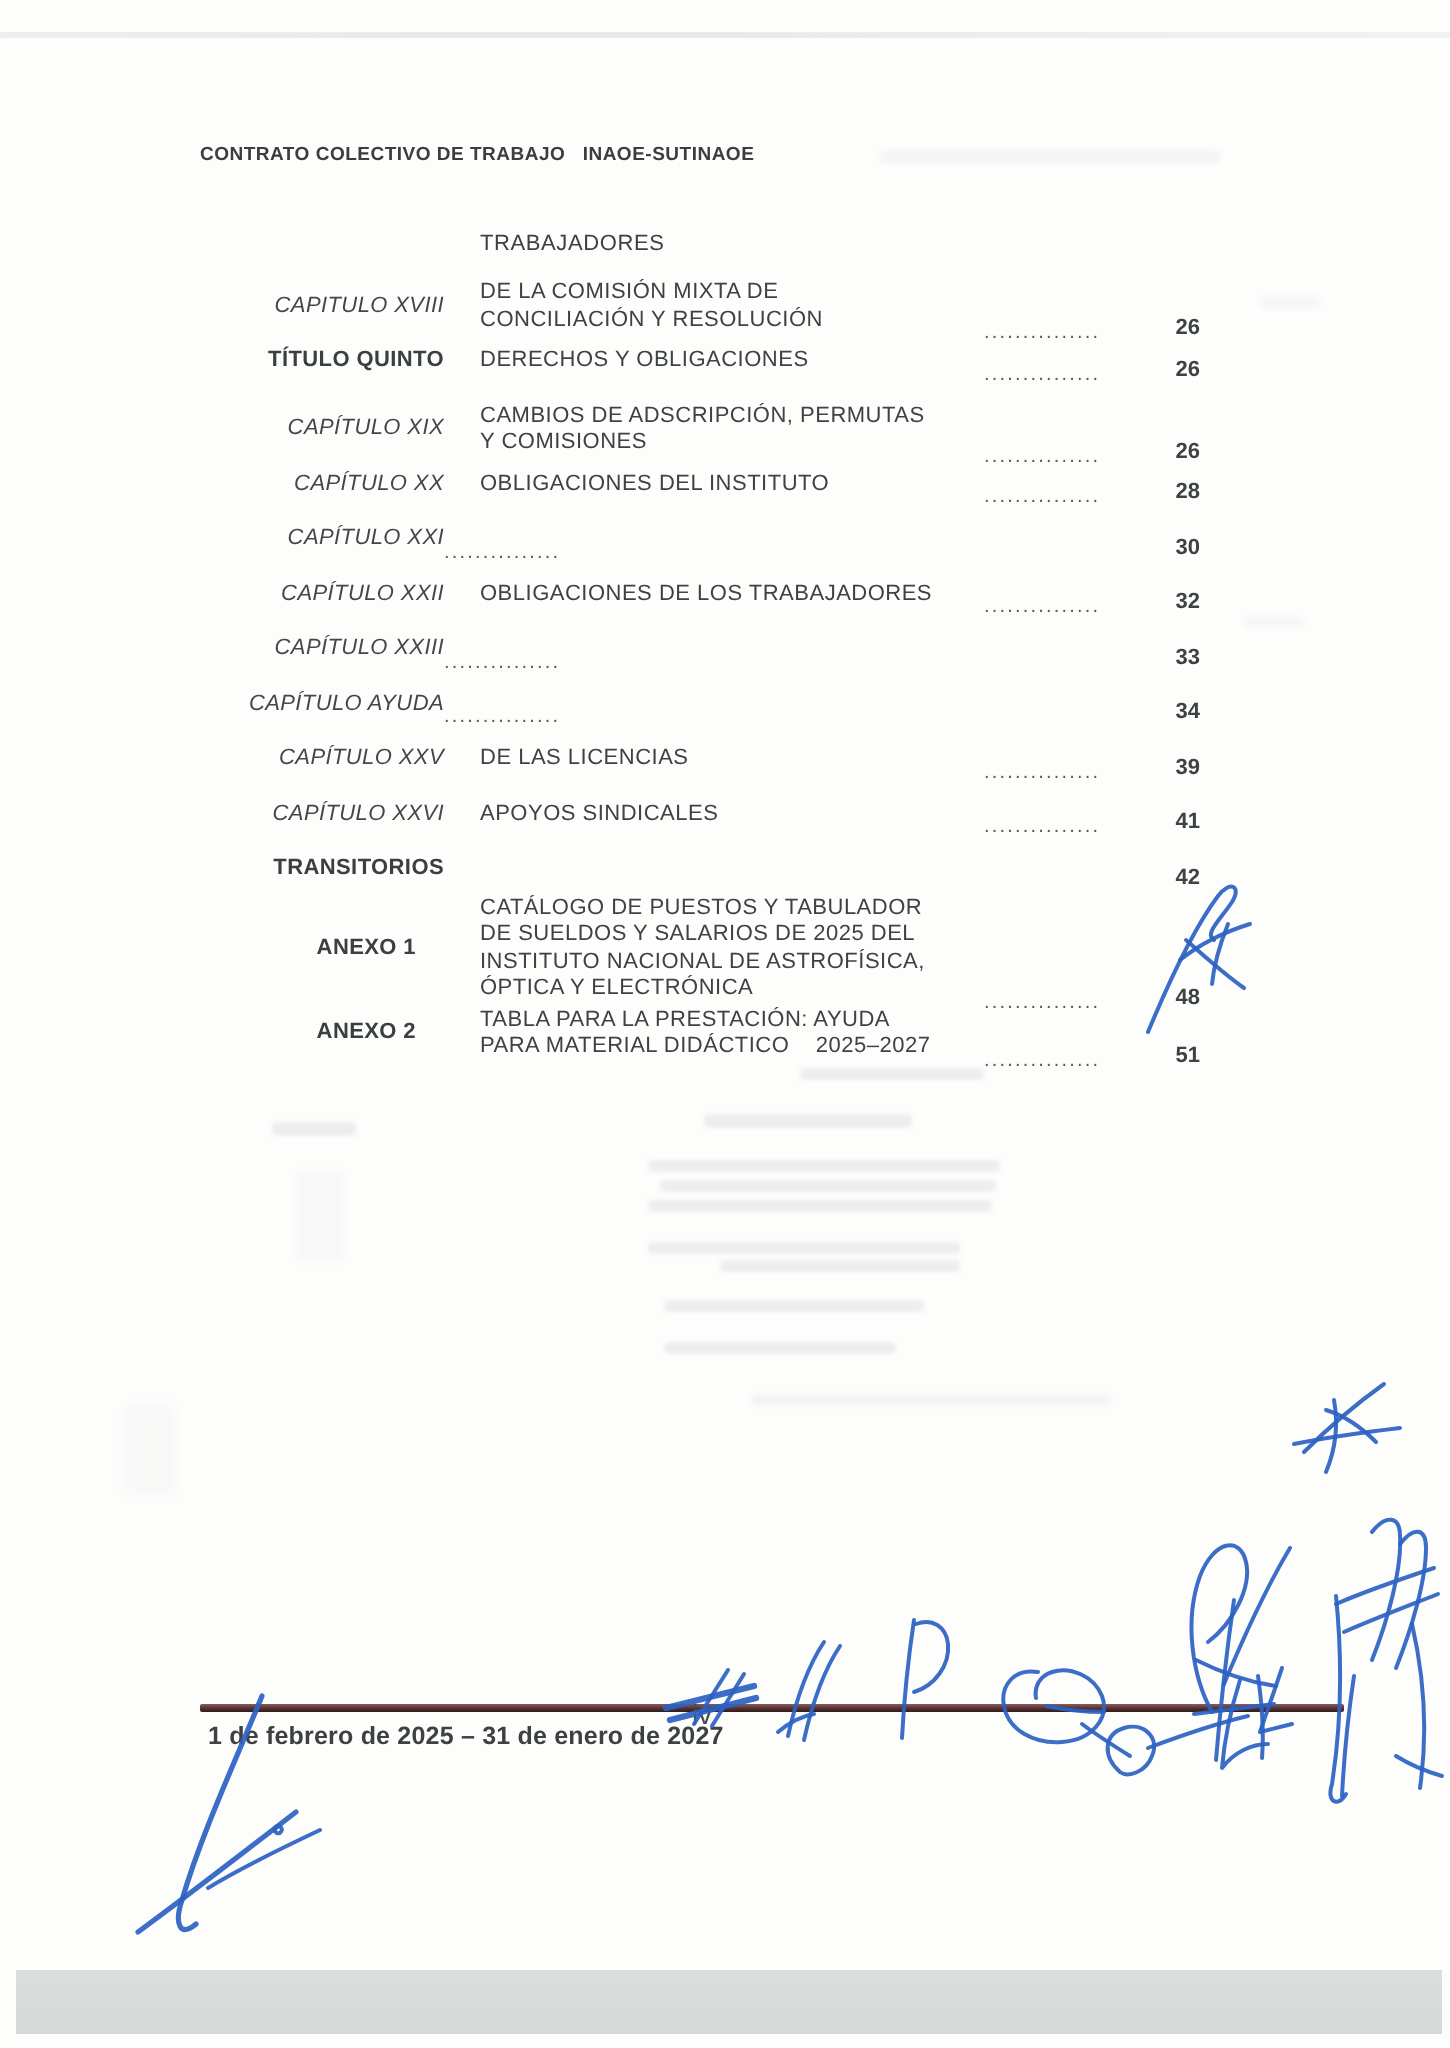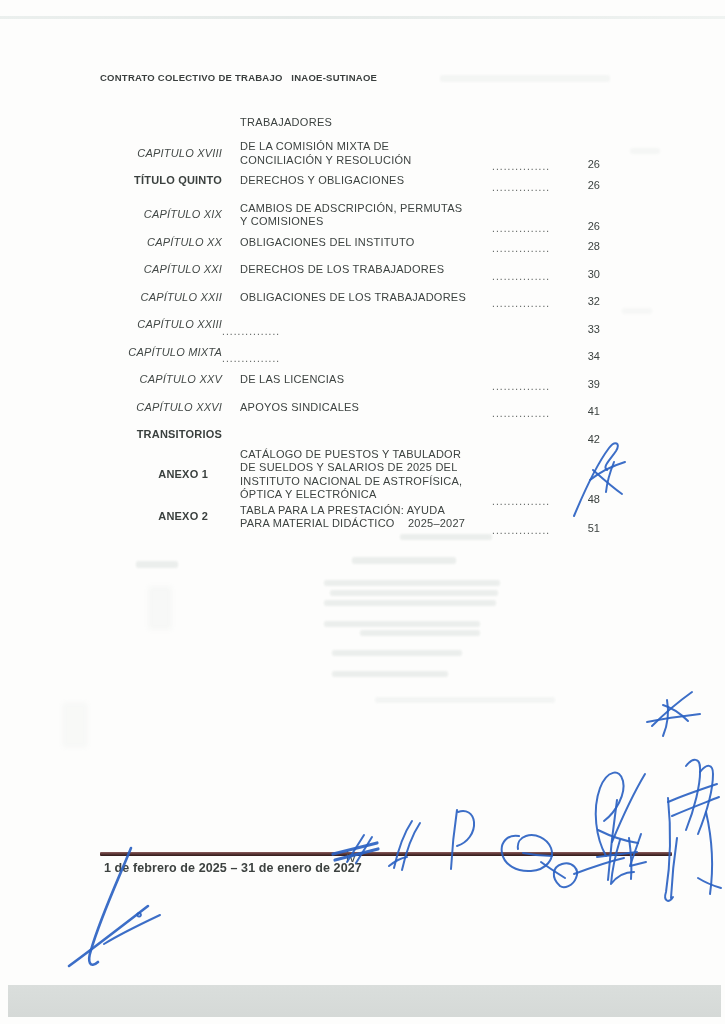--- a/index.html
+++ b/index.html
@@ -31,21 +31,21 @@
     align-self:center;letter-spacing:.2px;color:#424846;white-space:pre;}
   .v-chapter .toc-label{font-style:italic;}
   .v-section .toc-label{font-weight:700;font-style:normal;color:#3a403e;}
   .v-annex .toc-label{font-weight:700;font-style:normal;color:#3a403e;padding-right:14px;box-sizing:border-box;}
   .toc-title{width:252px;margin-left:18px;font-size:11px;line-height:13.5px;
     letter-spacing:.25px;color:#3d4341;}
   .toc-title div{white-space:pre;}
   .toc-dots{width:68px;align-self:flex-end;transform:translateY(5px);font-size:10px;
     letter-spacing:1.1px;color:#565b59;overflow:hidden;white-space:nowrap;}
   .toc-page{flex:1;text-align:right;align-self:flex-end;transform:translateY(3px);
-    font-size:11px;color:#3d4341;padding-right:2px;}
+    font-size:11px;color:#3d4341;padding-right:2px;font-weight:bold;}
 
   .footer-rule{position:absolute;left:100px;top:852px;width:572px;height:4px;
     background:linear-gradient(180deg,#8a5d5d, var(--rule) 55%, #2e1b1b);border-radius:1px;}
   .footer-date{position:absolute;left:104px;top:861px;font-size:12.5px;font-weight:700;
     color:#3d4240;letter-spacing:.1px;}
   .folio{position:absolute;left:100px;top:849px;width:502px;text-align:center;
     font-size:14px;color:#474c4a;}
 
   .ink-overlay{position:absolute;left:0;top:0;pointer-events:none;}
   .ink-overlay path{fill:none;stroke:var(--ink);stroke-width:2;stroke-linecap:round;stroke-linejoin:round;opacity:.92;}
@@ -110,41 +110,38 @@
     <div class="toc-row v-chapter">
       <div class="toc-label">CAPÍTULO XX</div>
       <div class="toc-title">
         <div>OBLIGACIONES DEL INSTITUTO</div>
       </div>
       <div class="toc-dots">...............</div>
       <div class="toc-page">28</div>
     </div>
     <div class="toc-row v-chapter">
       <div class="toc-label">CAPÍTULO XXI</div>
-      <div class="toc-title">
-        <div>DERECHOS DE LOS TRABAJADORES</div>
-      </div>
       <div class="toc-dots">...............</div>
       <div class="toc-page">30</div>
     </div>
     <div class="toc-row v-chapter">
       <div class="toc-label">CAPÍTULO XXII</div>
       <div class="toc-title">
         <div>OBLIGACIONES DE LOS TRABAJADORES</div>
       </div>
       <div class="toc-dots">...............</div>
       <div class="toc-page">32</div>
     </div>
     <div class="toc-row v-chapter">
       <div class="toc-label">CAPÍTULO XXIII</div>
       <div class="toc-dots">...............</div>
       <div class="toc-page">33</div>
     </div>
     <div class="toc-row v-chapter">
-      <div class="toc-label">CAPÍTULO MIXTA</div>
+      <div class="toc-label">CAPÍTULO AYUDA</div>
       <div class="toc-dots">...............</div>
       <div class="toc-page">34</div>
     </div>
     <div class="toc-row v-chapter">
       <div class="toc-label">CAPÍTULO XXV</div>
       <div class="toc-title">
         <div>DE LAS LICENCIAS</div>
       </div>
       <div class="toc-dots">...............</div>
       <div class="toc-page">39</div>

